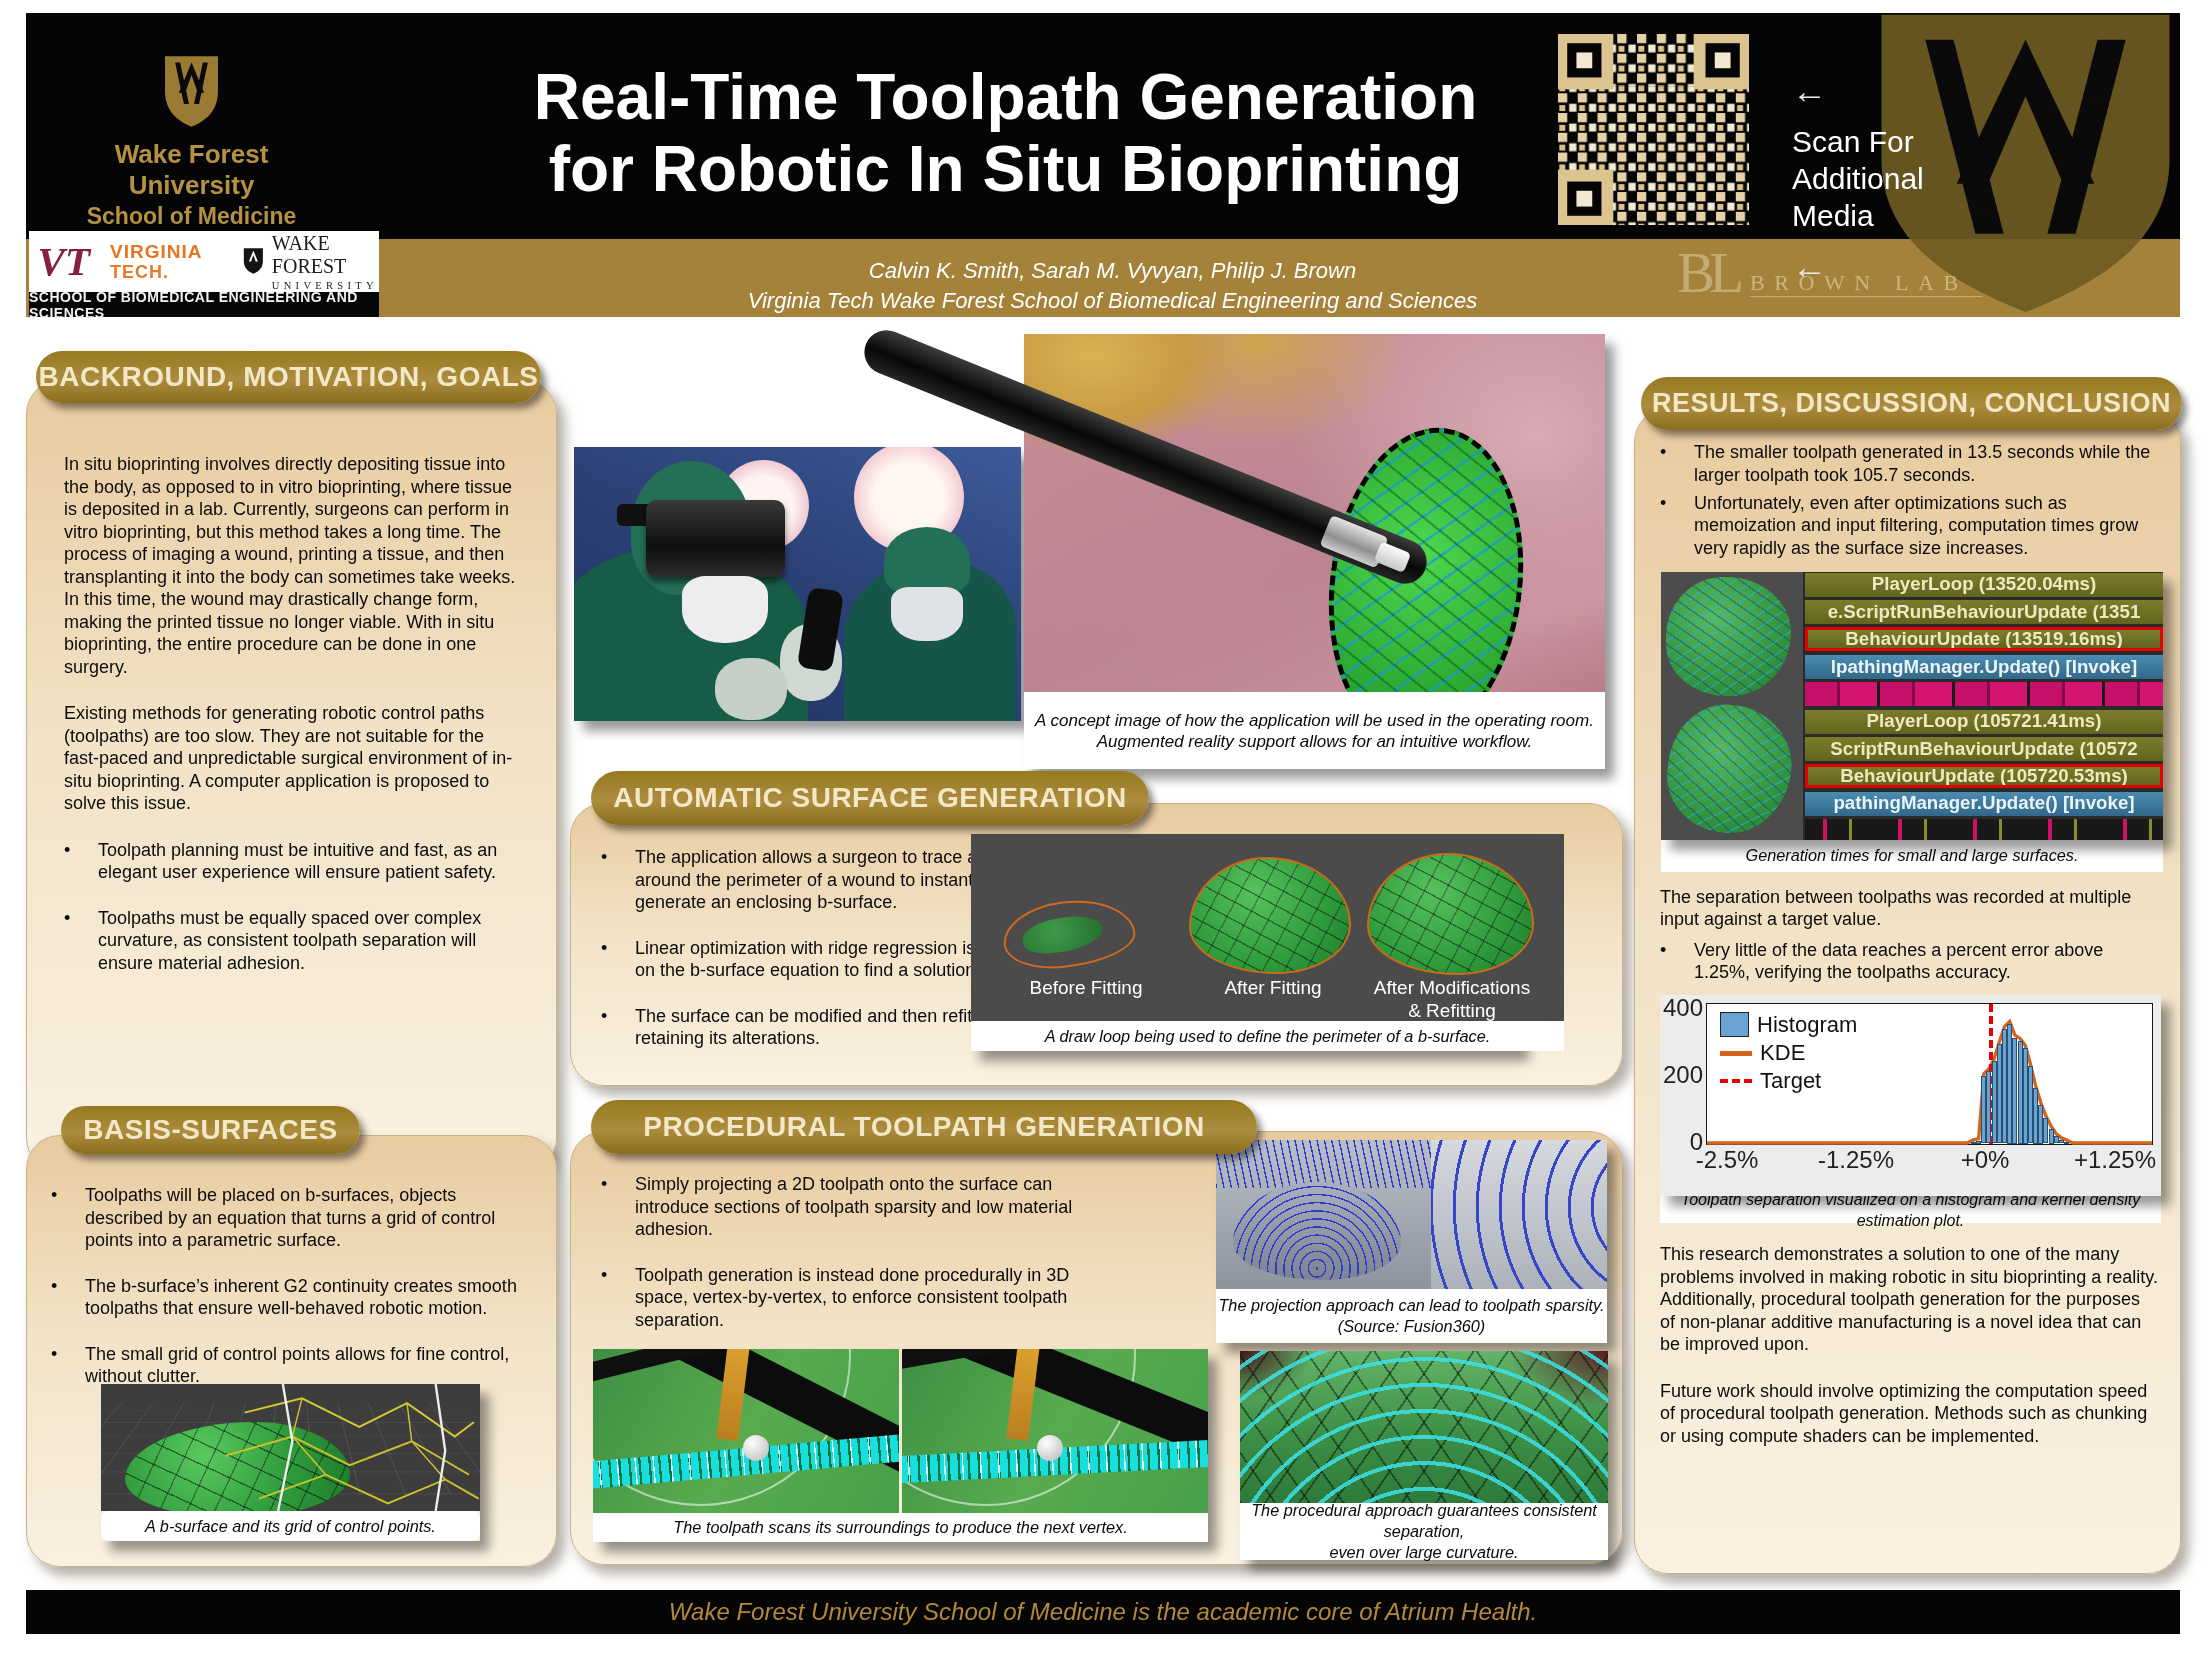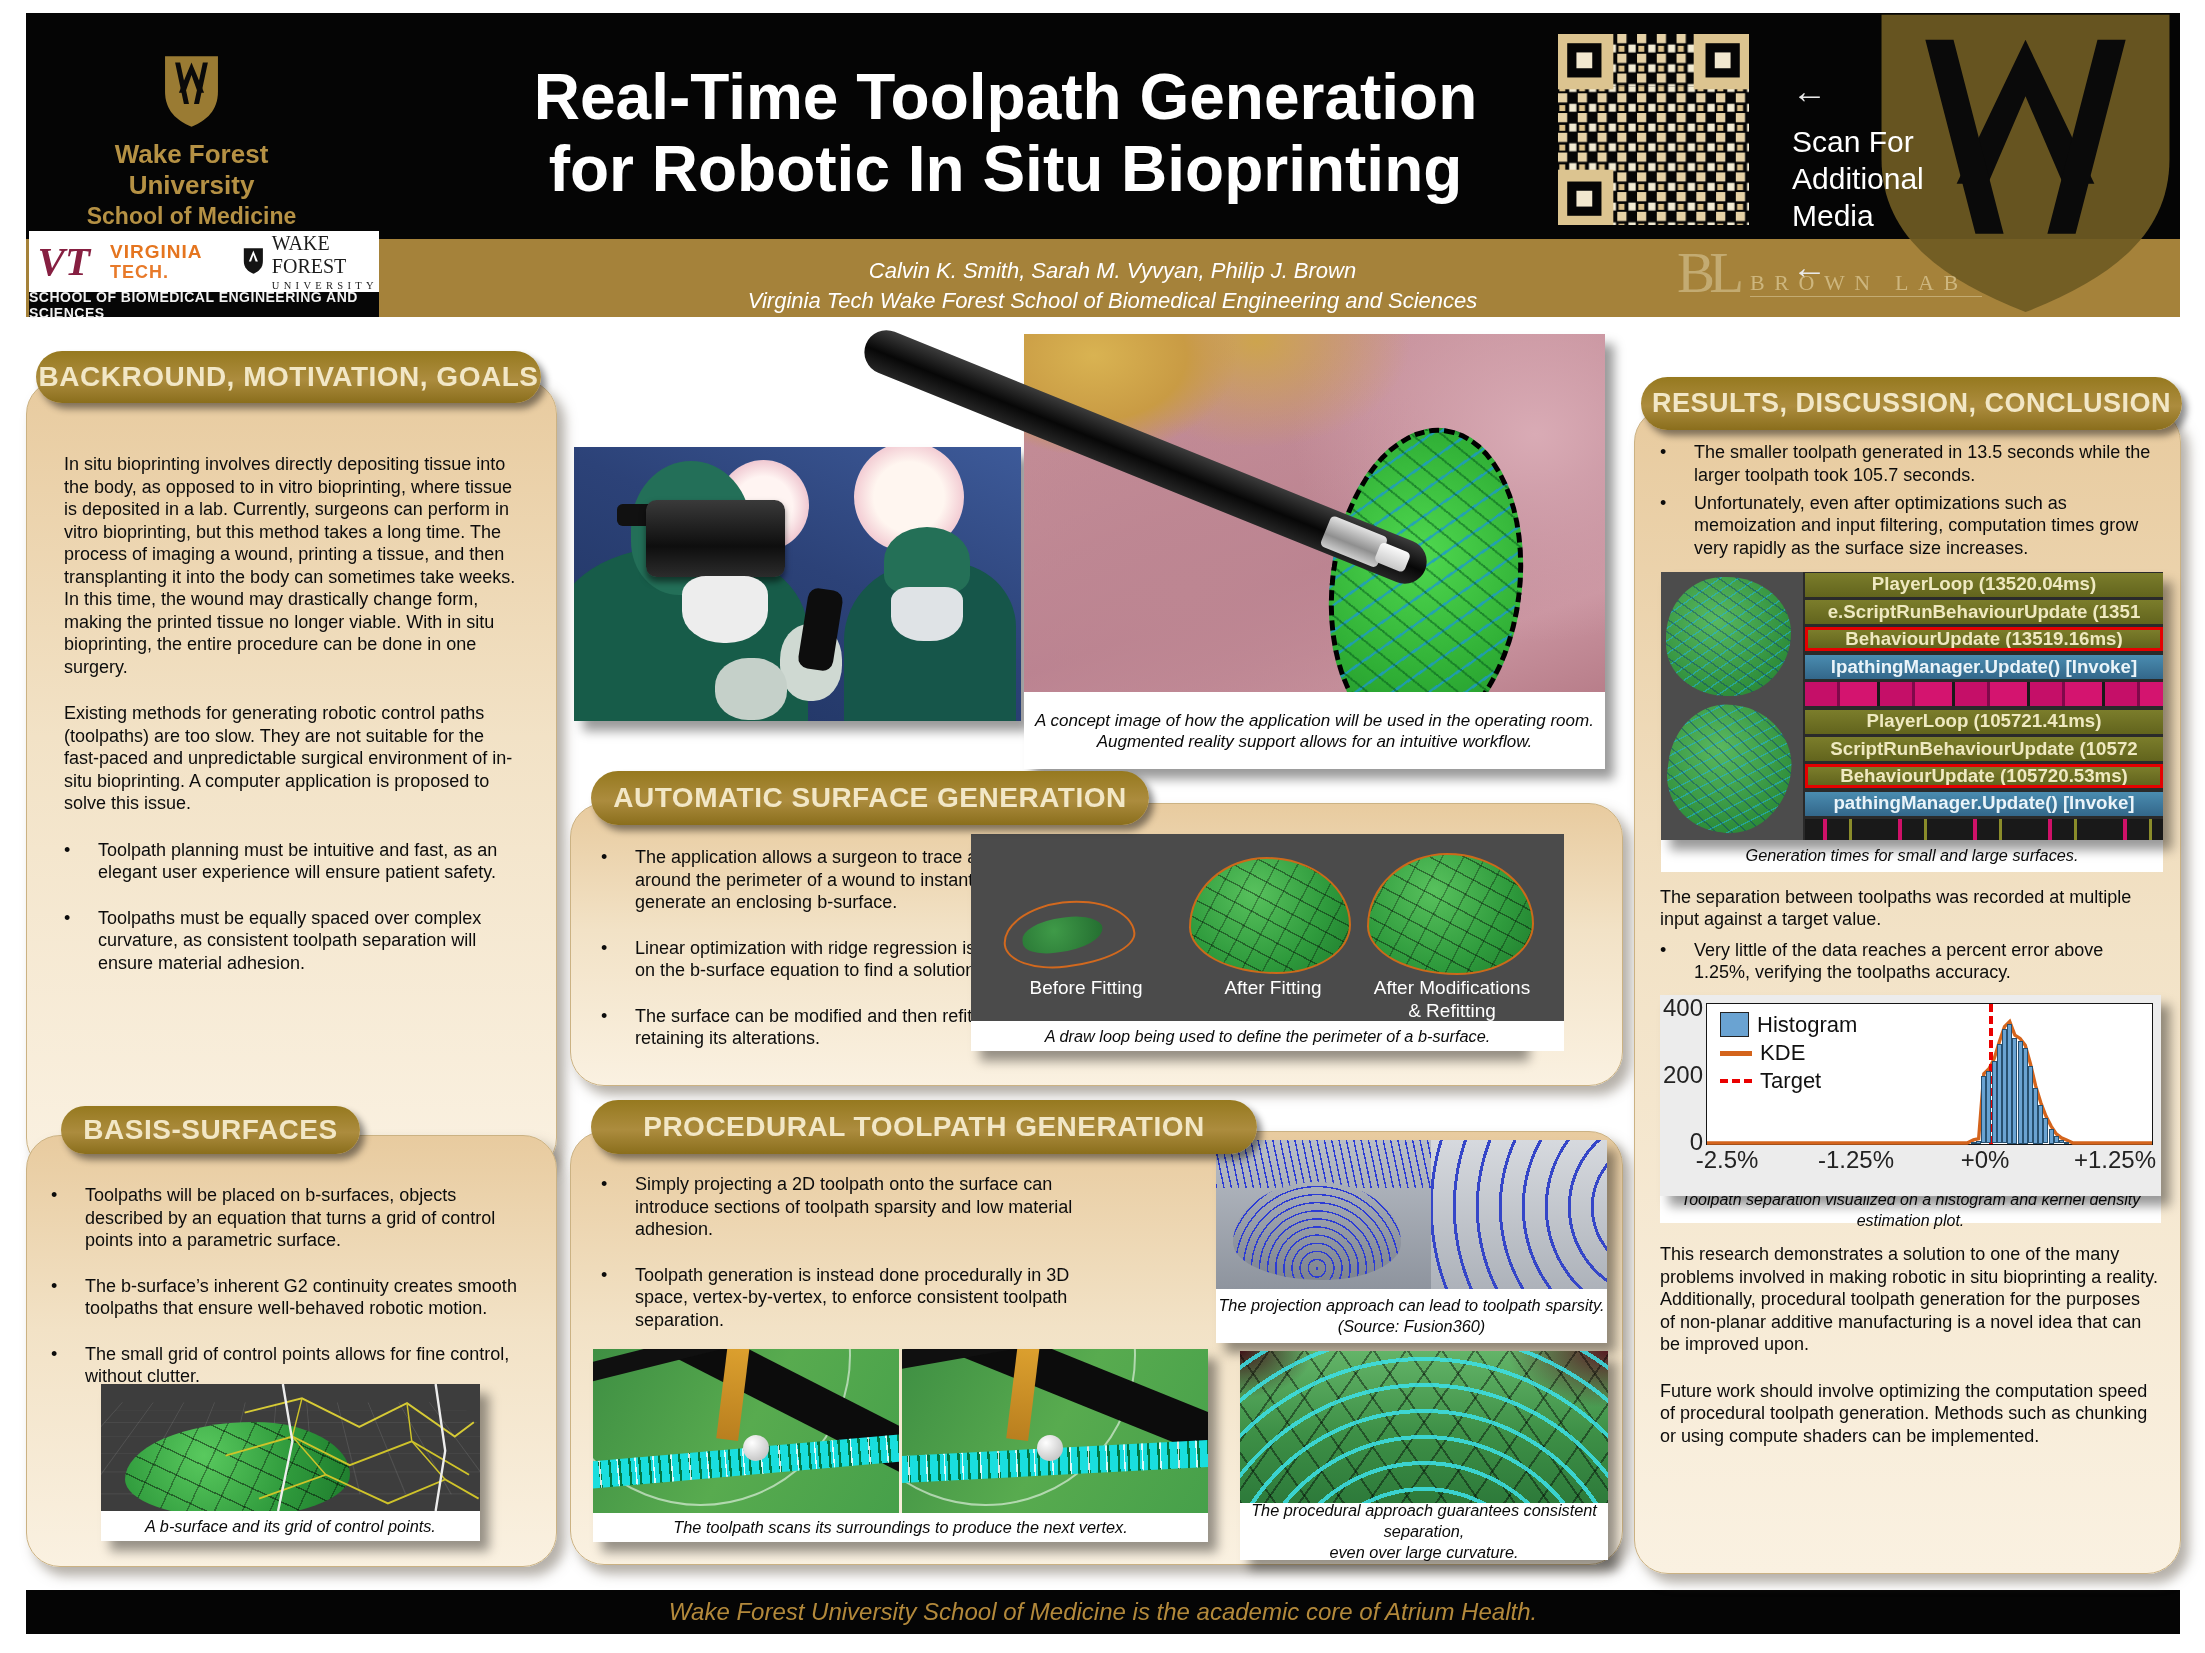--- a/index.html
+++ b/index.html
@@ -76,21 +76,21 @@
   .bsurf-block{position:absolute;left:101px;top:1384px;width:379px;z-index:3;}
   .bsurf-img{position:relative;width:379px;height:127px;background:#3d3d3d;overflow:hidden;}
   .bsurf-grid{position:absolute;inset:-19px;transform:perspective(335px) rotateX(55deg) translateY(-14.4px);
       background:repeating-linear-gradient(90deg,rgba(255,255,255,.10) 0 1px,transparent 1px 38px),
                  repeating-linear-gradient(0deg,rgba(255,255,255,.10) 0 1px,transparent 1px 29px);}
   .bsurf-blob{position:absolute;left:24px;top:38px;width:225px;height:96px;border-radius:58% 42% 52% 48%/60% 55% 45% 40%;
       background:
         repeating-linear-gradient(25deg,rgba(0,0,0,.45) 0 1.4px,transparent 1.4px 20px),
         repeating-linear-gradient(-65deg,rgba(0,0,0,.35) 0 1.4px,transparent 1.4px 25px),
         radial-gradient(circle at 35% 35%,#59c95e 0%,#2f9a3c 55%,#1d7a2c 100%);}
-  .bsurf-caption{width:379px;height:30px;}
+  .bsurf-caption{width:379px;height:30px;border-radius:8px;}
 
   
   .photo{position:absolute;overflow:hidden;z-index:1;}
   .surgeons{left:574px;top:447px;width:447px;height:274px;
       background:linear-gradient(205deg,#3d5a99 0%,#2c4278 45%,#1f3360 100%);}
   .s-light{position:absolute;border-radius:50%;}
   .s-l1{left:144px;top:13.4px;width:91px;height:91px;background:radial-gradient(circle,#fff4f2 0 45%,#f0c9d2 70%,#b9c6dd 72%,transparent 73%);}
   .s-l2{left:280px;top:-4.8px;width:110px;height:110px;background:radial-gradient(circle,#fff6f0 0 45%,#f3cdd4 70%,#b9c6dd 72%,transparent 73%);}
   .s-p1{position:absolute;left:-24px;top:101px;width:258px;height:201px;background:#175c49;border-radius:45% 42% 0 0;}
   .s-head1{position:absolute;left:57px;top:14.4px;width:120px;height:134px;background:#236f58;border-radius:50% 50% 40% 40%;}

